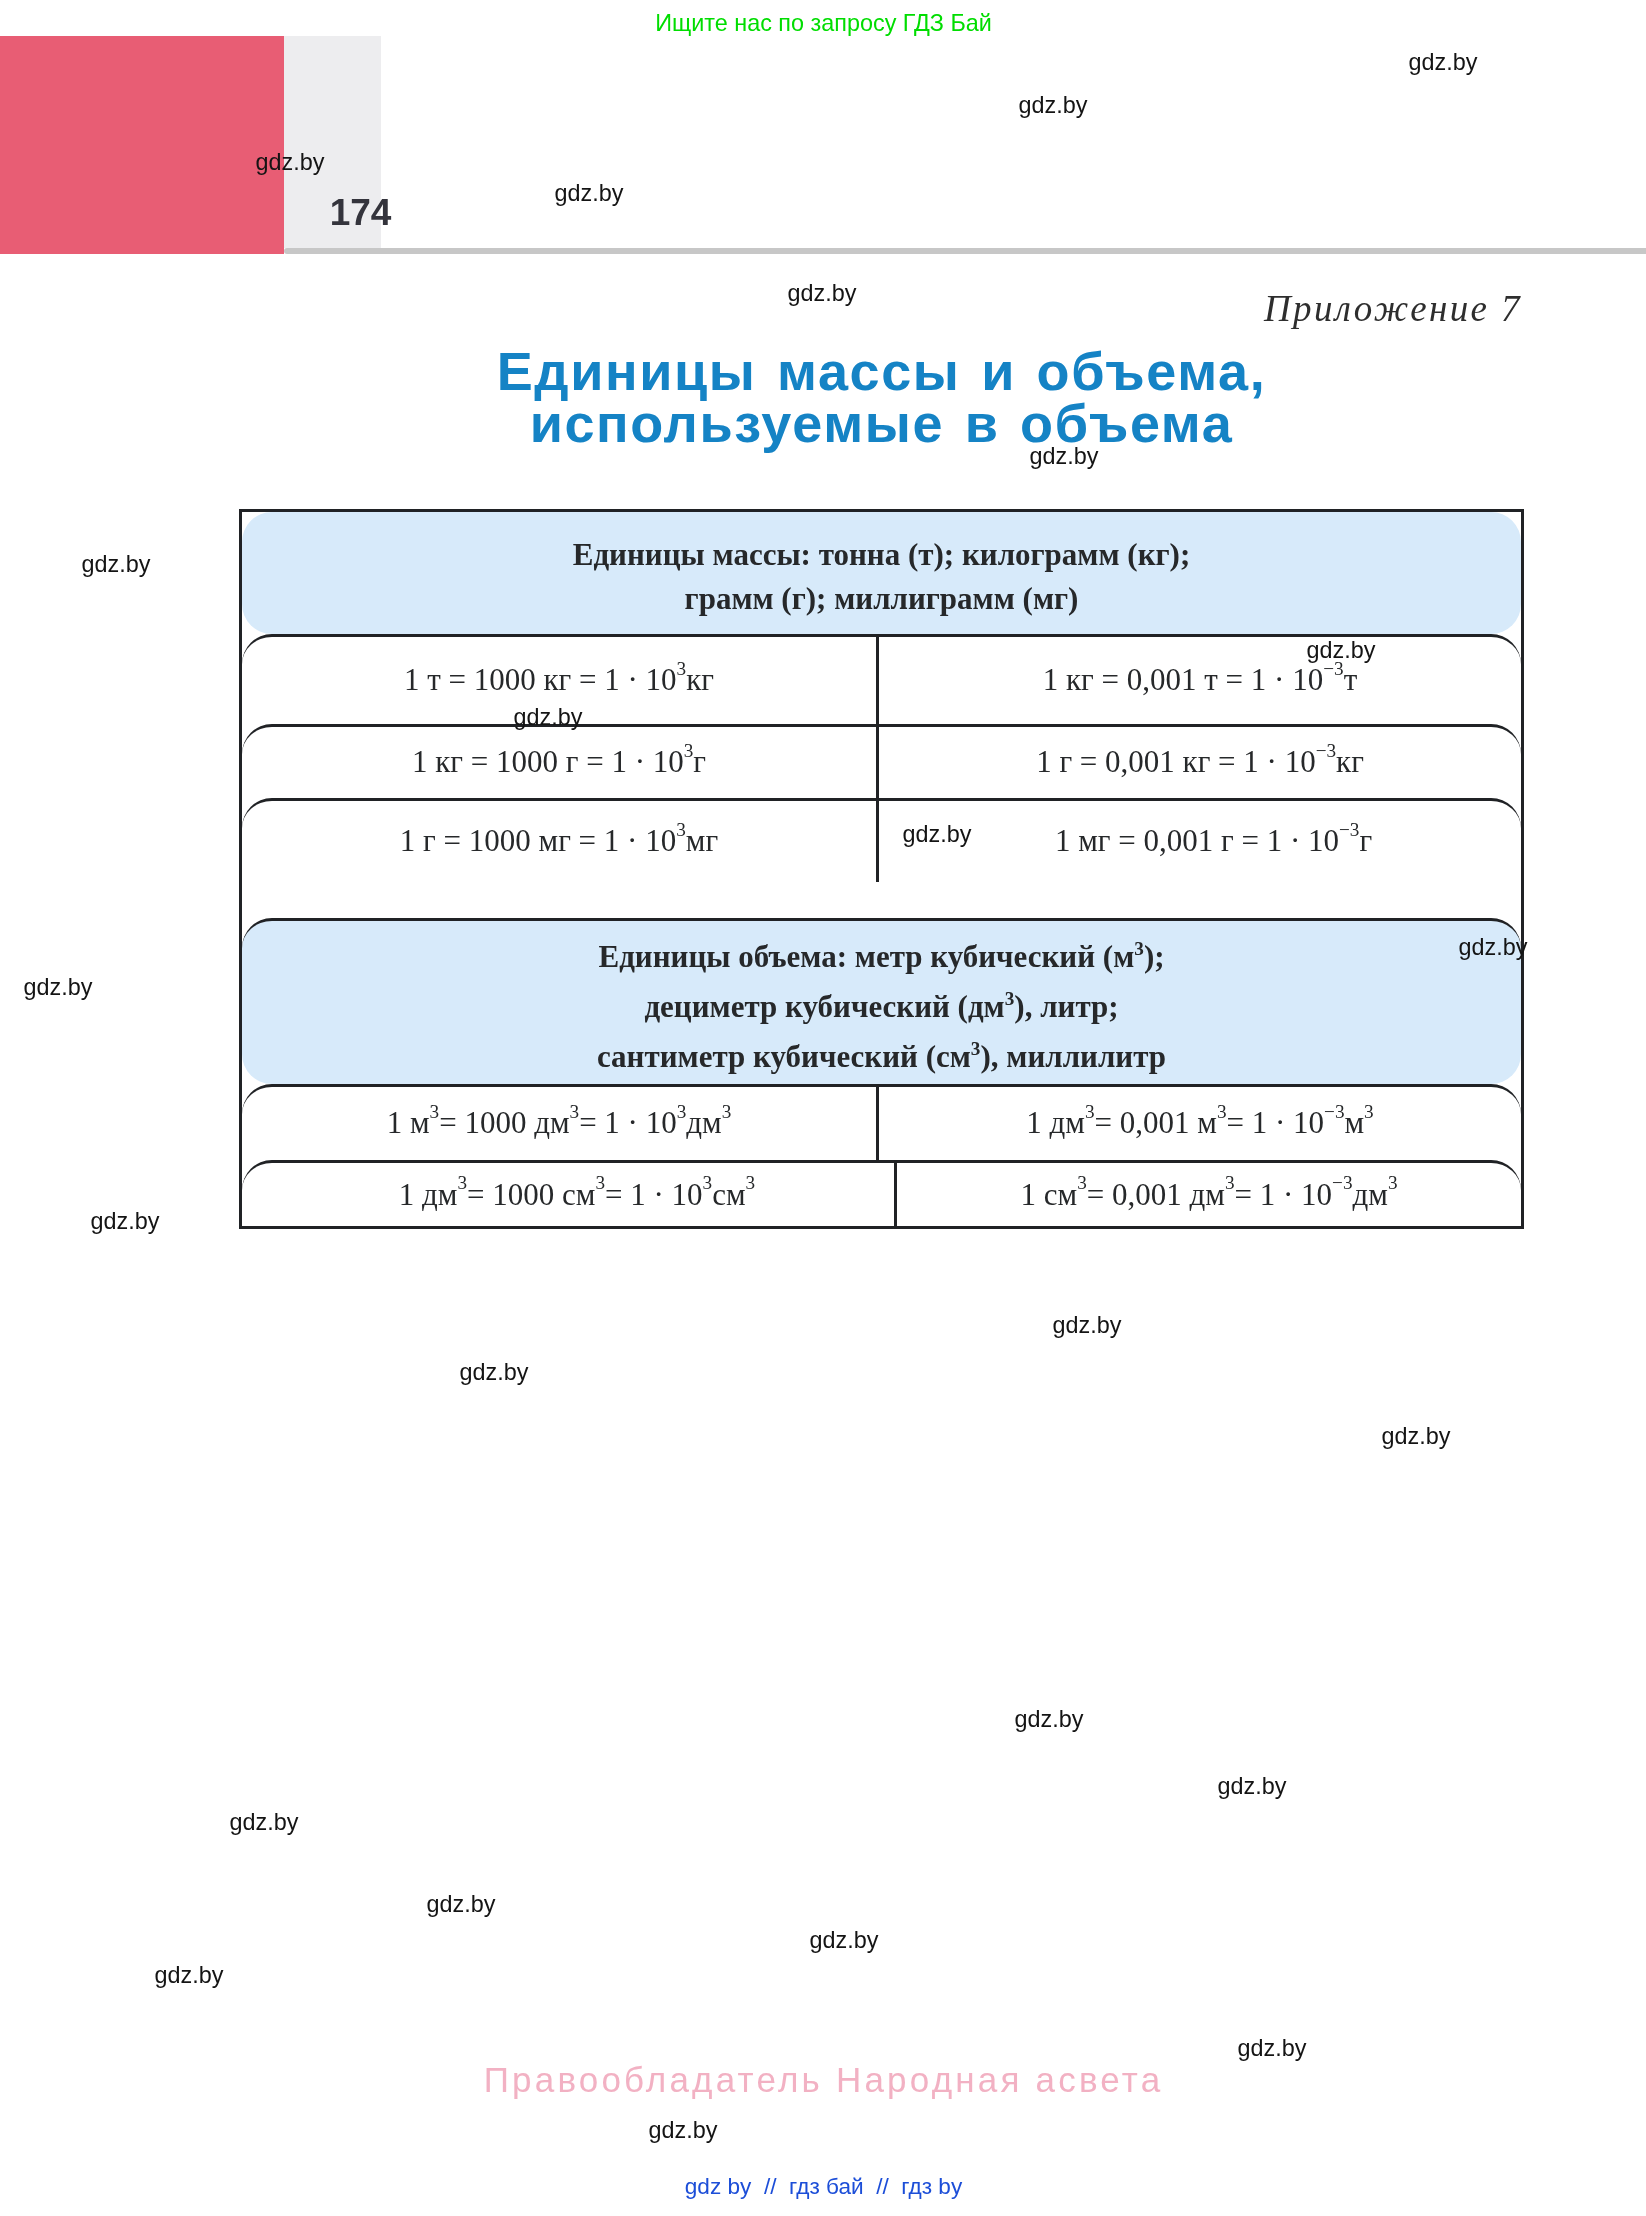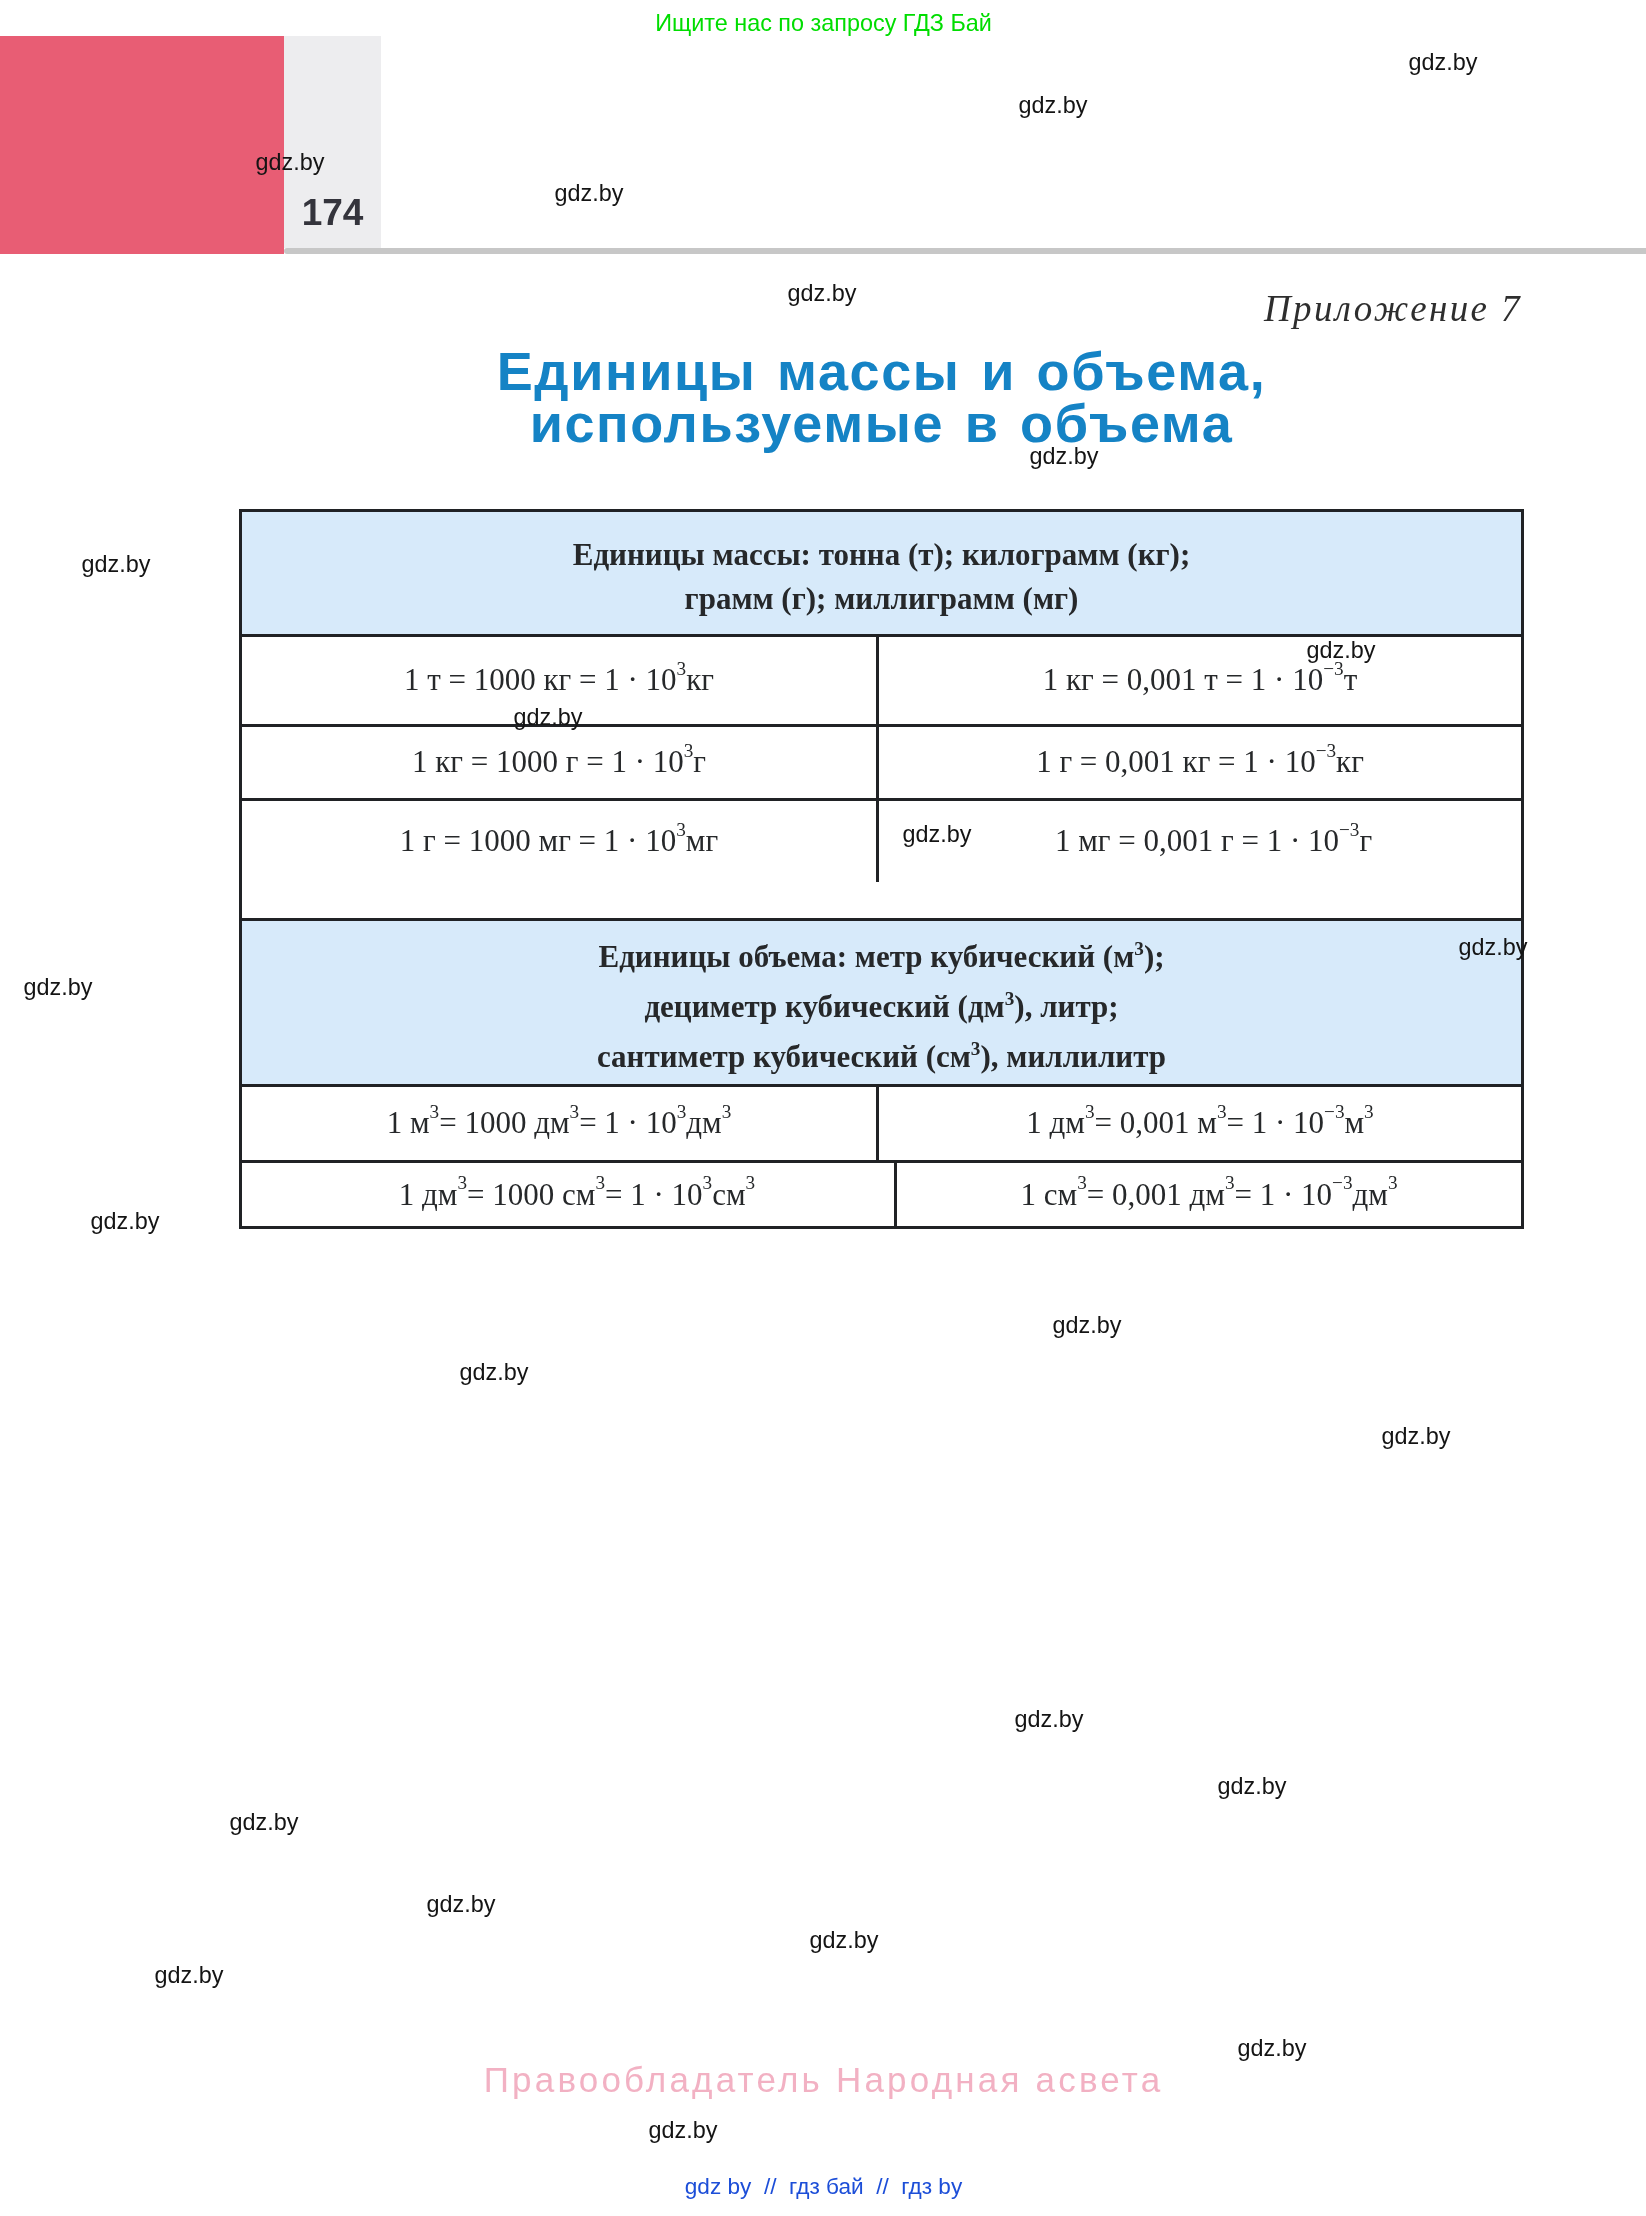--- a/index.html
+++ b/index.html
@@ -17,21 +17,21 @@
   .pink-block {
     position: absolute; left: 0; top: 36px; width: 284px; height: 218px;
     background: #e85d74;
   }
   .gray-strip {
     position: absolute; left: 284px; top: 36px; width: 97px; height: 212px;
     background: #ededef;
   }
   .page-number {
     position: absolute; left: 284px; top: 192px; width: 97px;
-    text-align: center; font-size: 37px; font-weight: bold; color: #34343c;
+    text-align: center; font-size: 37px; font-weight: bold; color: #34343c; padding-left: 28px;
   }
   .divider-line {
     position: absolute; left: 284px; top: 248px; width: 1362px; height: 6.4px;
     background: #c7c7c7; border-radius: 3.2px 0 0 3.2px;
   }
   .appendix {
     position: absolute; top: 287px; right: 125px;
     font-family: "Liberation Serif", serif; font-style: italic;
     font-size: 37px; letter-spacing: 2.4px; color: #2e2e2e;
   }
@@ -39,21 +39,21 @@
     position: absolute; left: 239px; top: 345px; width: 1285px;
     text-align: center; font-size: 54px; line-height: 52px;
     font-weight: bold; color: #1583c5; letter-spacing: 1.6px; word-spacing: 4px;
   }
   .utable {
     position: absolute; left: 239px; top: 509px; width: 1285px; height: 720px;
     box-sizing: border-box; border: 3.2px solid #202225;
     display: flex; flex-direction: column;
     font-family: "Liberation Serif", serif; color: #26282a;
   }
-  .trow { box-sizing: border-box; }
+  .trow { box-sizing: border-box; border-radius: 30px; }
   .trow + .trow { border-top: 3.2px solid #202225; }
   .thead {
     background: #d7eafa; text-align: center; font-weight: bold; font-size: 31px;
   }
   .h1 { height: 132px; line-height: 44px; padding-top: 21px; }
   .h2 { height: 176px; line-height: 46px; padding-top: 13px; margin-top: 36px; }
   .drow { display: flex; }
   .r1 { height:  98px; }
   .r2 { height: 82px; }
   .r3 { height: 91px; gap: 27px; }

